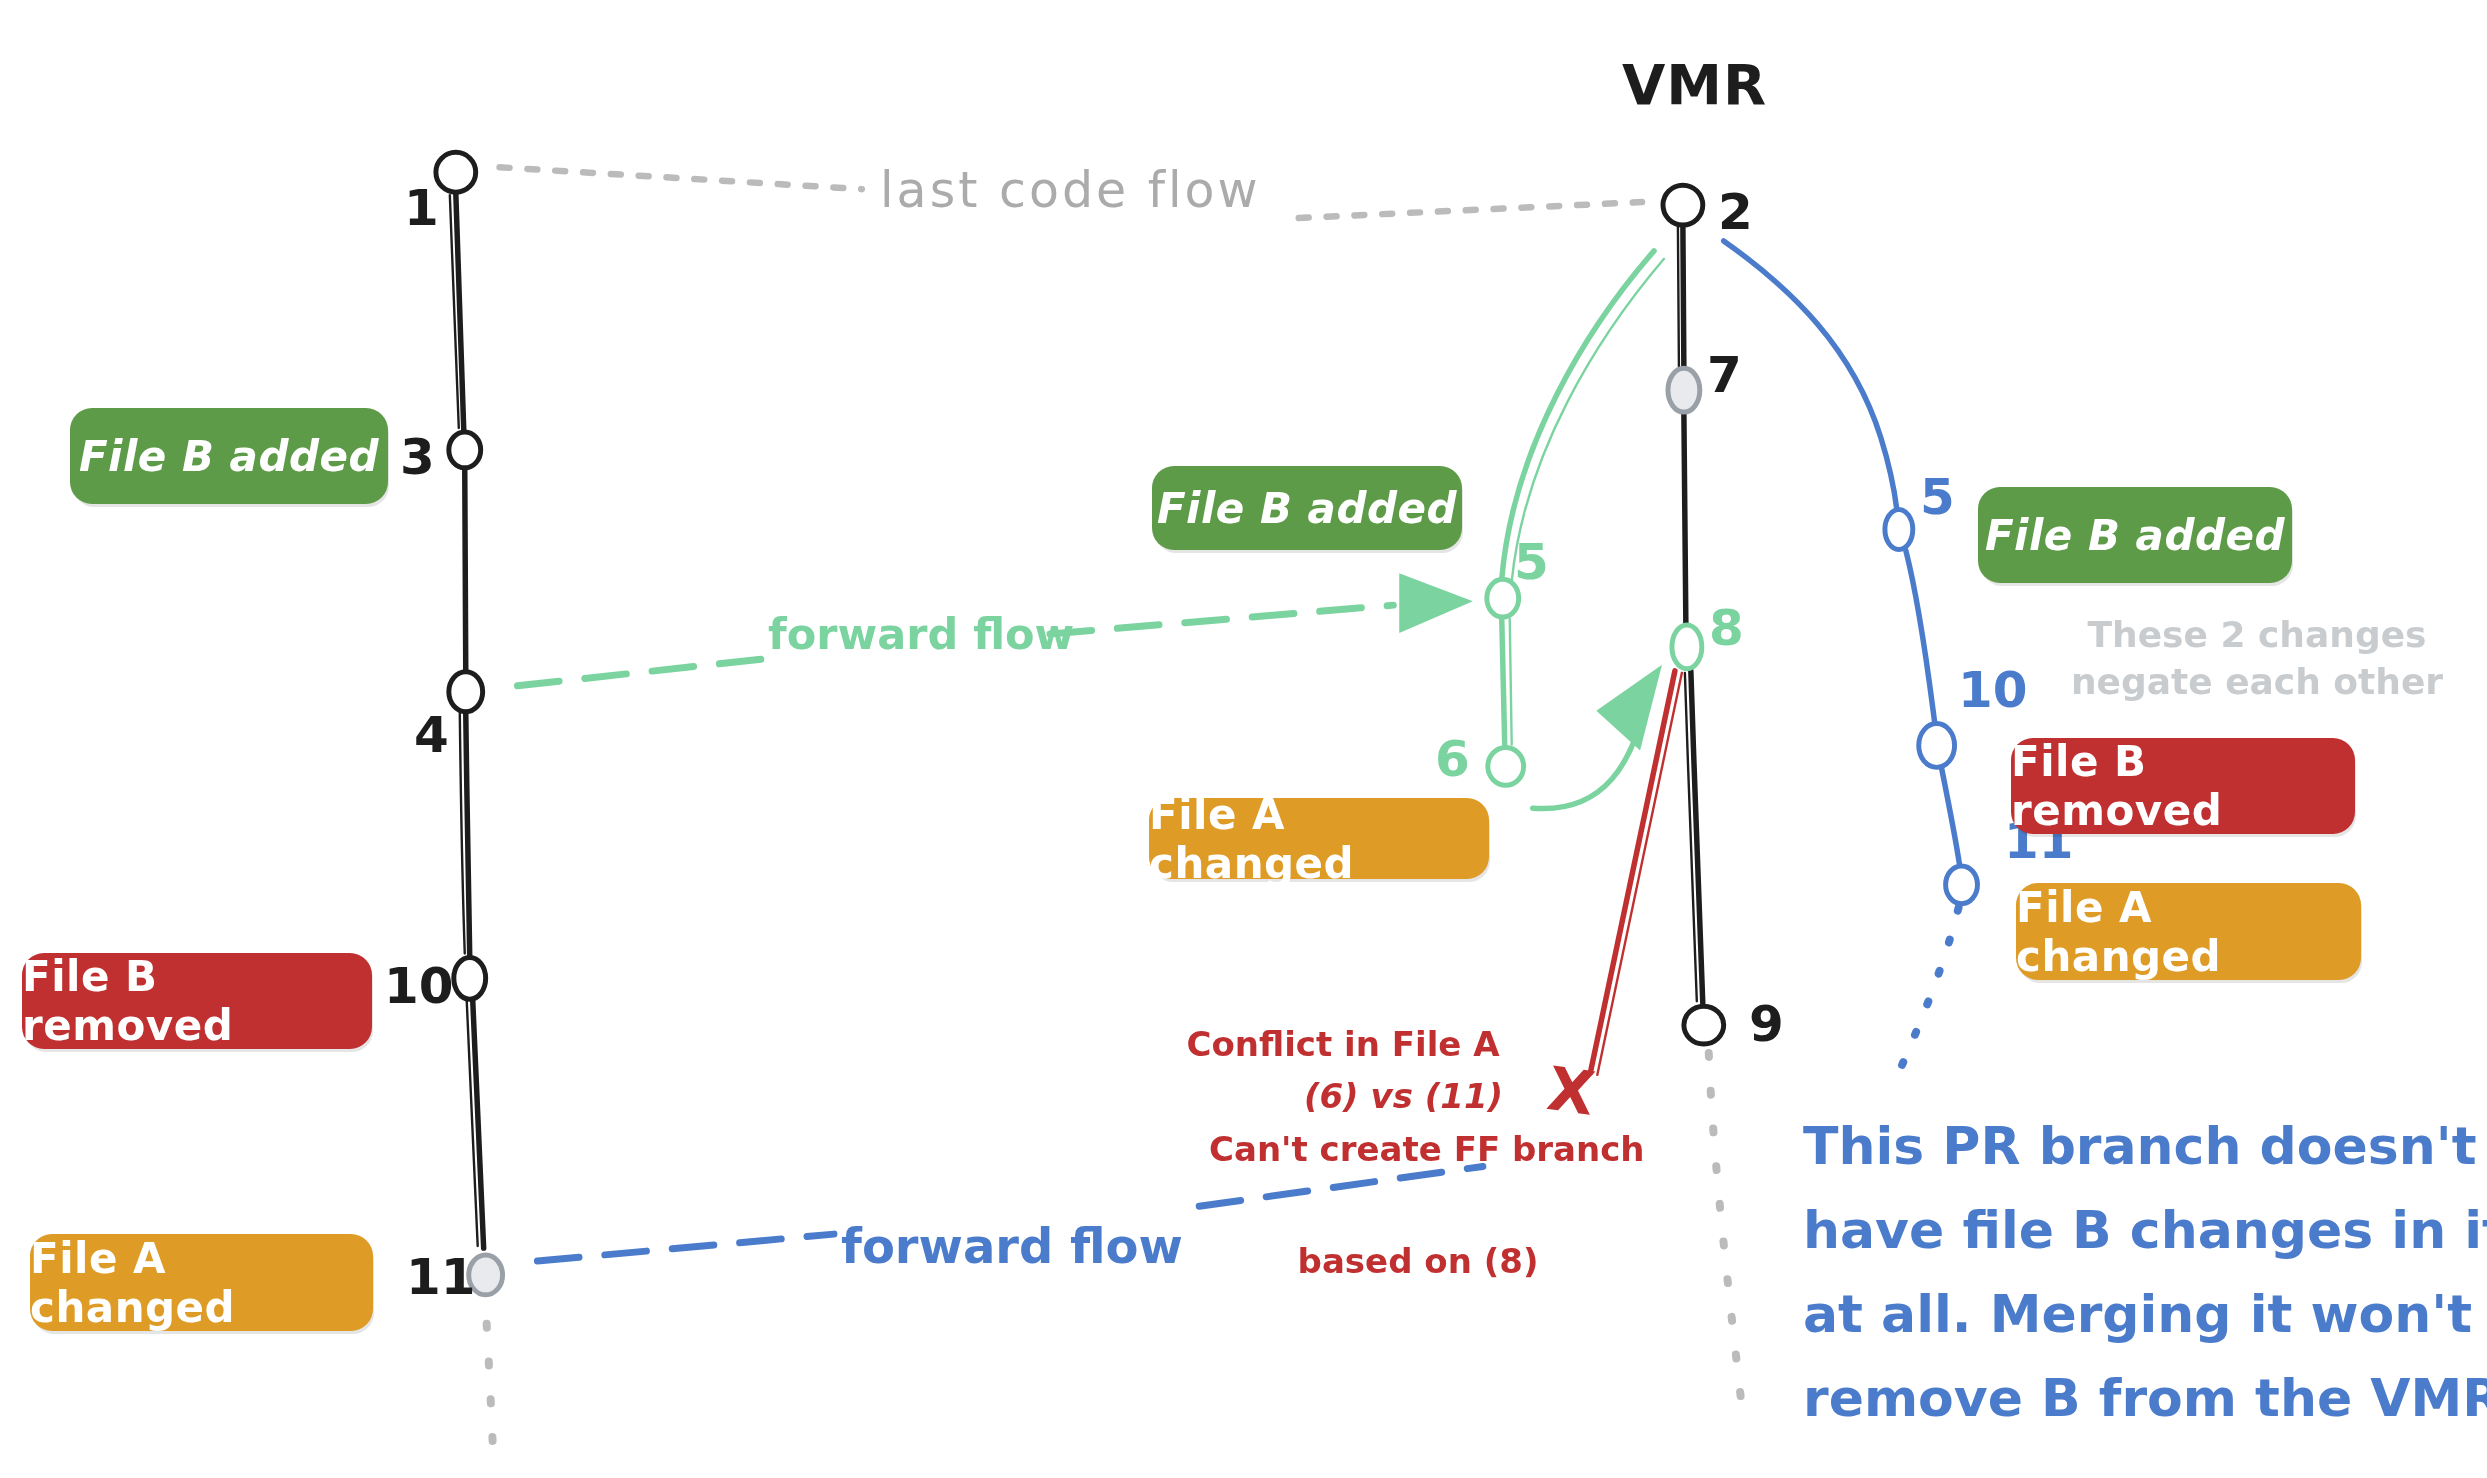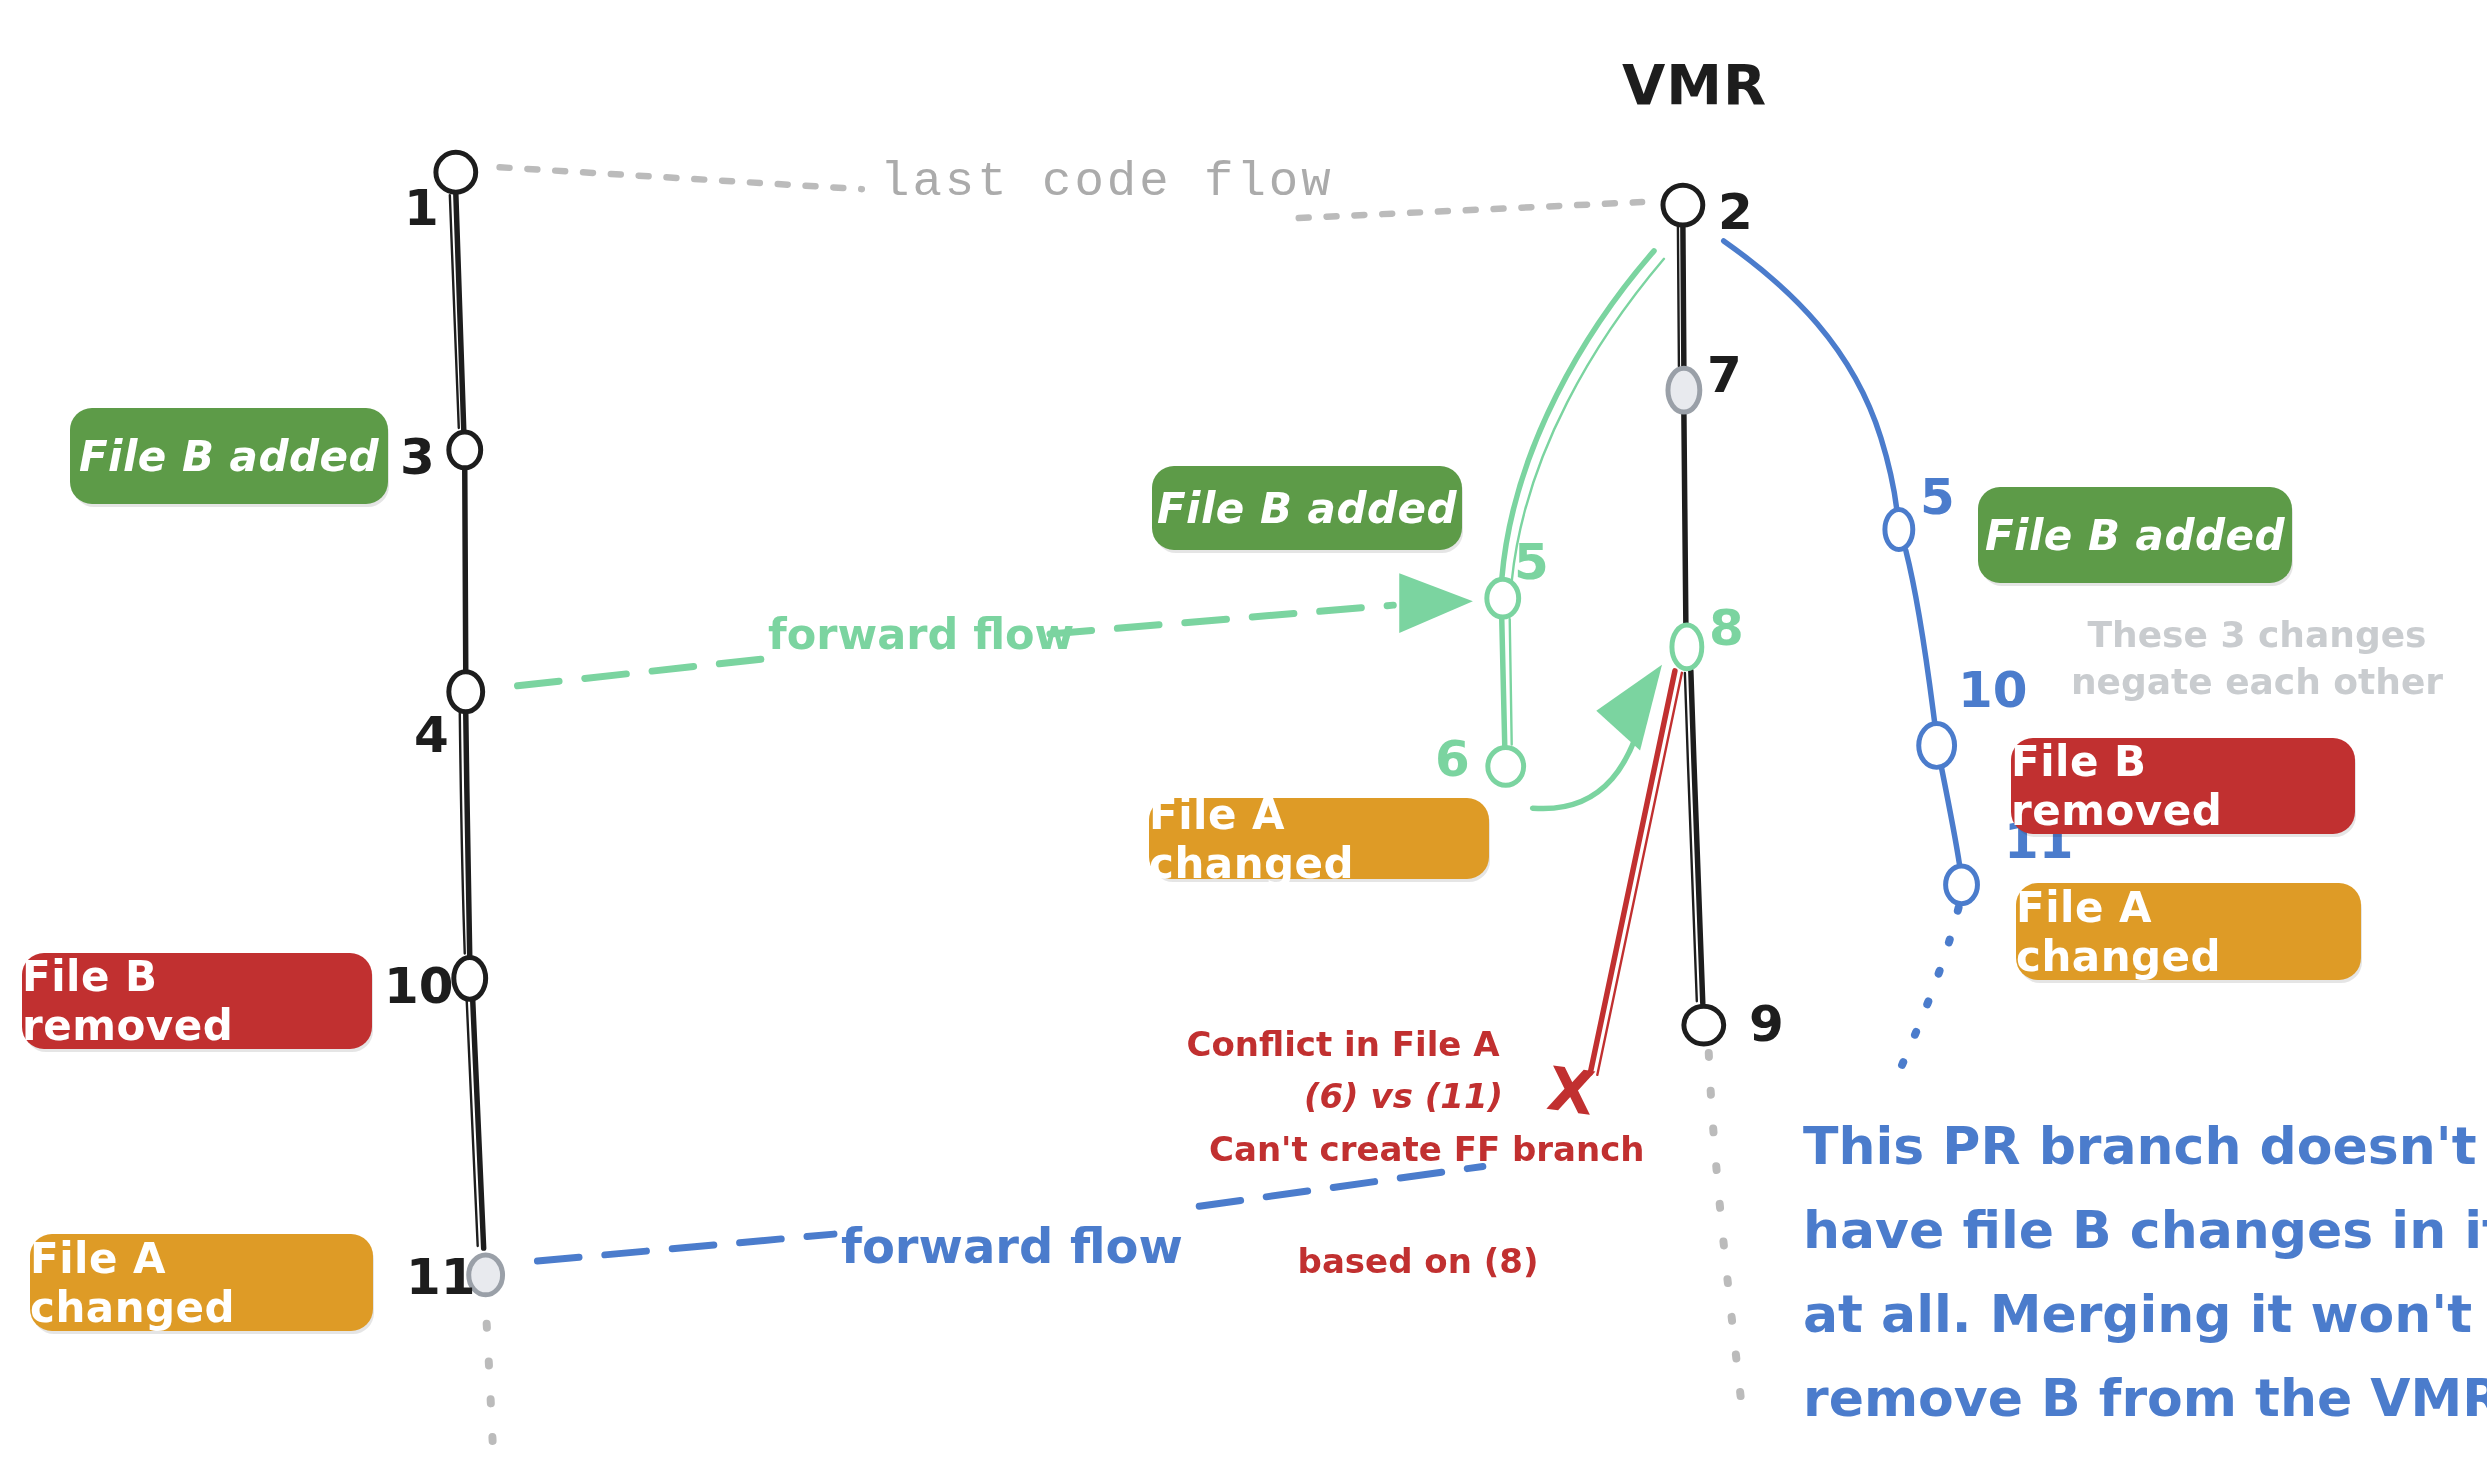--- a/index.html
+++ b/index.html
@@ -129,26 +129,26 @@
   <div class="pill red" style="left:22px;top:953px;width:350px;height:96px;">File B removed</div>
   <div class="pill orange" style="left:30px;top:1234px;width:343px;height:97px;">File A changed</div>
 
   <div class="pill green" style="left:1152px;top:466px;width:310px;height:84px;">File B added</div>
   <div class="pill orange" style="left:1149px;top:798px;width:340px;height:81px;">File A changed</div>
 
   <div class="pill green" style="left:1978px;top:487px;width:314px;height:96px;">File B added</div>
   <div class="pill red" style="left:2011px;top:738px;width:344px;height:96px;">File B removed</div>
   <div class="pill orange" style="left:2016px;top:883px;width:345px;height:97px;">File A changed</div>
 
-  <div class="abs flow gray" style="left:880px;top:158px;font-family:Liberation Mono, monospace;">last code flow</div>
+  <div class="abs flow gray" style="left:880px;top:166px;">last code flow</div>
   <div class="abs flow mint" style="left:768px;top:613px;">forward flow</div>
   <div class="abs flow blue" style="left:841px;top:1222px;">forward flow</div>
 
   <div class="abs negate" style="left:2068px;top:611px;width:378px;">
-    <div>These 3 changes</div>
+    <div>These 2 changes</div>
     <div>negate each other</div>
   </div>
 
   <div class="abs redtext" style="left:1184px;top:1027px;width:318px;">Conflict in File A</div>
   <div class="abs redtext" style="left:1254px;top:1079px;width:299px;font-style:italic;">(6) vs (11)</div>
   <div class="abs xmark" style="left:1548px;top:1061px;">X</div>
   <div class="abs redtext" style="left:1209px;top:1132px;width:418px;">Can't create FF branch</div>
   <div class="abs redtext" style="left:1214px;top:1244px;width:408px;">based on (8)</div>
 
   <div class="abs prnote" style="left:1803px;top:1104px;">

